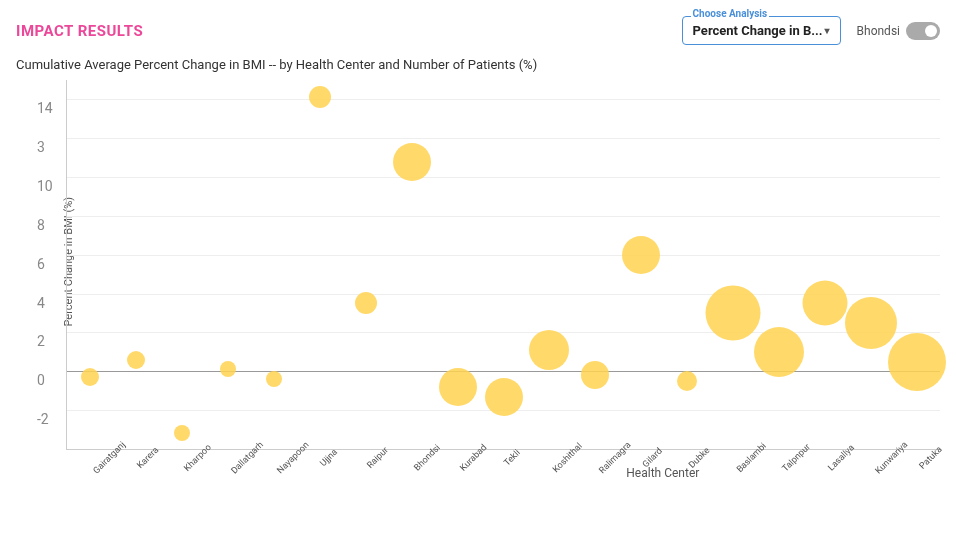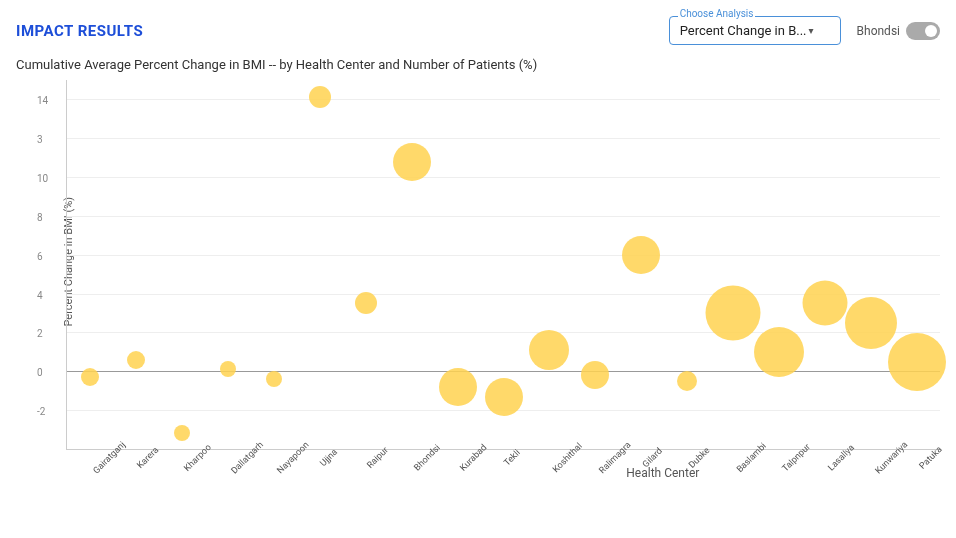--- a/index.html
+++ b/index.html
@@ -20,33 +20,34 @@
     .header {
       display: flex;
       align-items: center;
       justify-content: space-between;
       margin-bottom: 12px;
     }
     .title {
       font-size: 15px;
       font-weight: 700;
       letter-spacing: 0.5px;
-      color: #1d4ed8;
+      color: #ec4899;
       text-align: right;
     }
     .controls {
       display: flex;
       align-items: center;
       gap: 16px;
     }
     .choose-analysis-wrap {
       position: relative;
       border: 1.5px solid #4a90d9;
       border-radius: 4px;
-      padding: 2px 24px 2px 8px;
+      padding: 2px 8px 2px 8px;
+      font-weight: bold;
     }
     .choose-analysis-label {
       position: absolute;
       top: -9px;
       left: 8px;
       font-size: 10px;
       color: #4a90d9;
       background: #fff;
       padding: 0 2px;
     }
@@ -124,23 +125,24 @@
     }
     .gridline {
       position: absolute;
       left: 0;
       right: 0;
       border-top: 1px solid #eee;
     }
     .gridline-label {
       position: absolute;
       left: -30px;
-      font-size: 10px;
+      font-size: 14px;
       color: #888;
       transform: translateY(-50%);
+      margin-top: 8px;
     }
     .x-axis-labels {
       position: absolute;
       left: 50px;
       right: 0;
       bottom: 0;
       height: 30px;
       display: flex;
       align-items: flex-start;
     }

